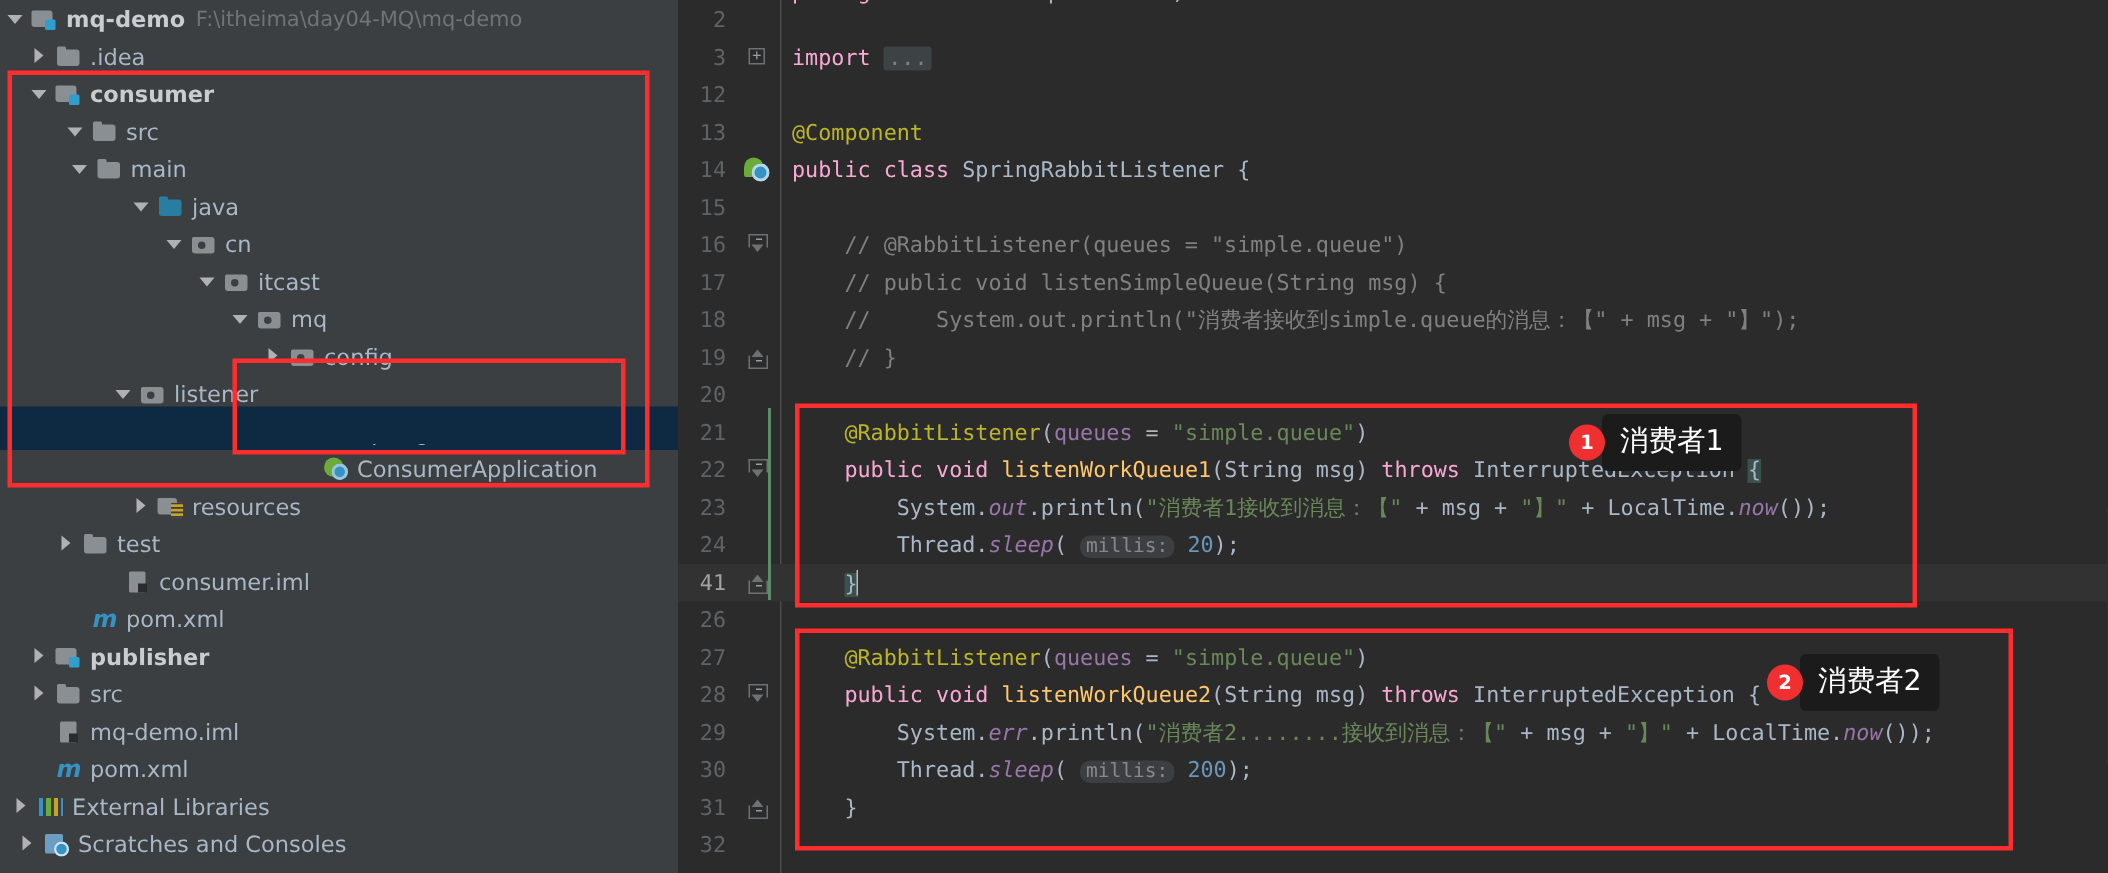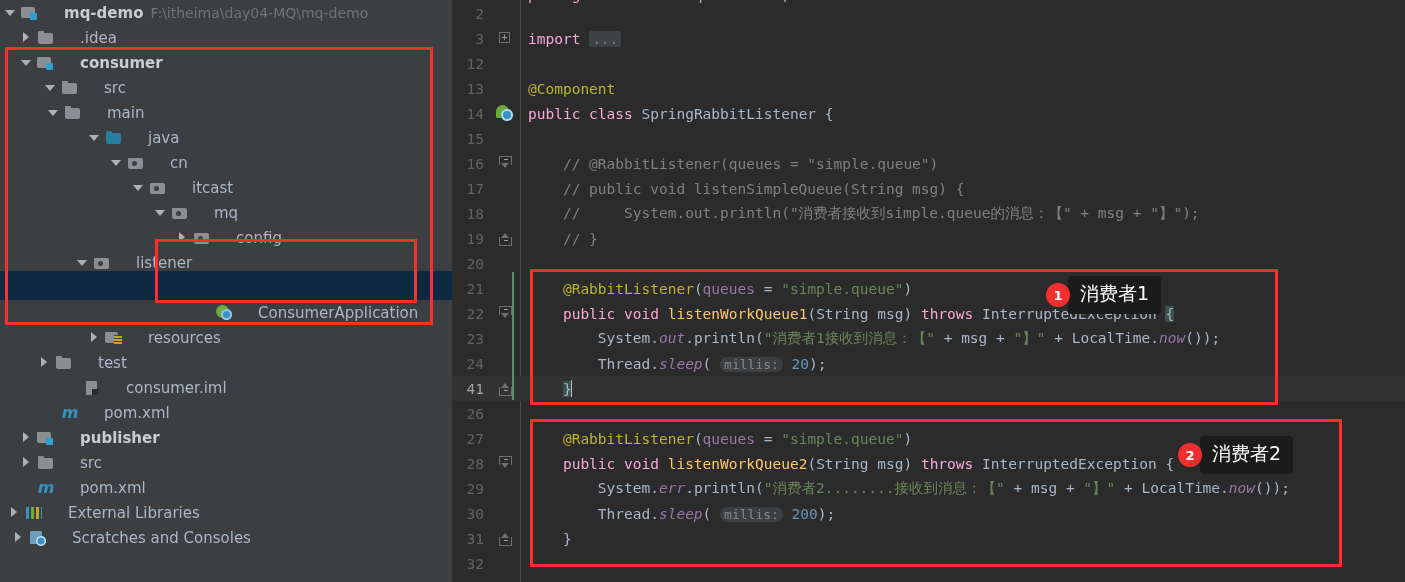--- a/index.html
+++ b/index.html
@@ -158,21 +158,21 @@
   .ico.scratch::before {
     content:""; position:absolute; left:1px; top:1px;
     width:12px; height:13px; background:#6d9ec1; border-radius:1px;
   }
   .ico.scratch::after {
     content:""; position:absolute; left:7px; top:6px;
     width:10px; height:10px; background:#3592c4; border-radius:50%;
     box-shadow: inset 0 0 0 1.5px #cfe3ef;
   }
 
-  .tree-label { color:#a9b7c6;margin-left:20px; }
+  .tree-label { color:#a9b7c6; }
   .tree-label.bold { font-weight: bold; color:#c8cdd2; }
   .tree-label.white { color:#dfe3e6; }
   .tree-path { color:#6e7478; margin-left:7px; font-size:14px; }
 
   
   #editor {
     position:absolute; left:452px; top:0;
     width:953px; height:582px;
     background:#2b2b2b;
     font-family: "DejaVu Sans Mono", monospace;
@@ -433,20 +433,25 @@
       <span class="ico module"></span>
       <span class="tree-label bold">publisher</span>
     </div>
 
     <div class="tree-row" style="padding-left:20px">
       <span class="tw right"></span>
       <span class="ico folder"></span>
       <span class="tree-label">src</span>
     </div>
 
+    <div class="tree-row" style="padding-left:20px">
+      <span class="tw none"></span>
+      <span class="ico iml"></span>
+      <span class="tree-label">mq-demo.iml</span>
+    </div>
 
     <div class="tree-row" style="padding-left:20px">
       <span class="tw none"></span>
       <span class="ico maven">m</span>
       <span class="tree-label">pom.xml</span>
     </div>
 
     <div class="tree-row" style="padding-left:8px">
       <span class="tw right"></span>
       <span class="ico libs"></span>

